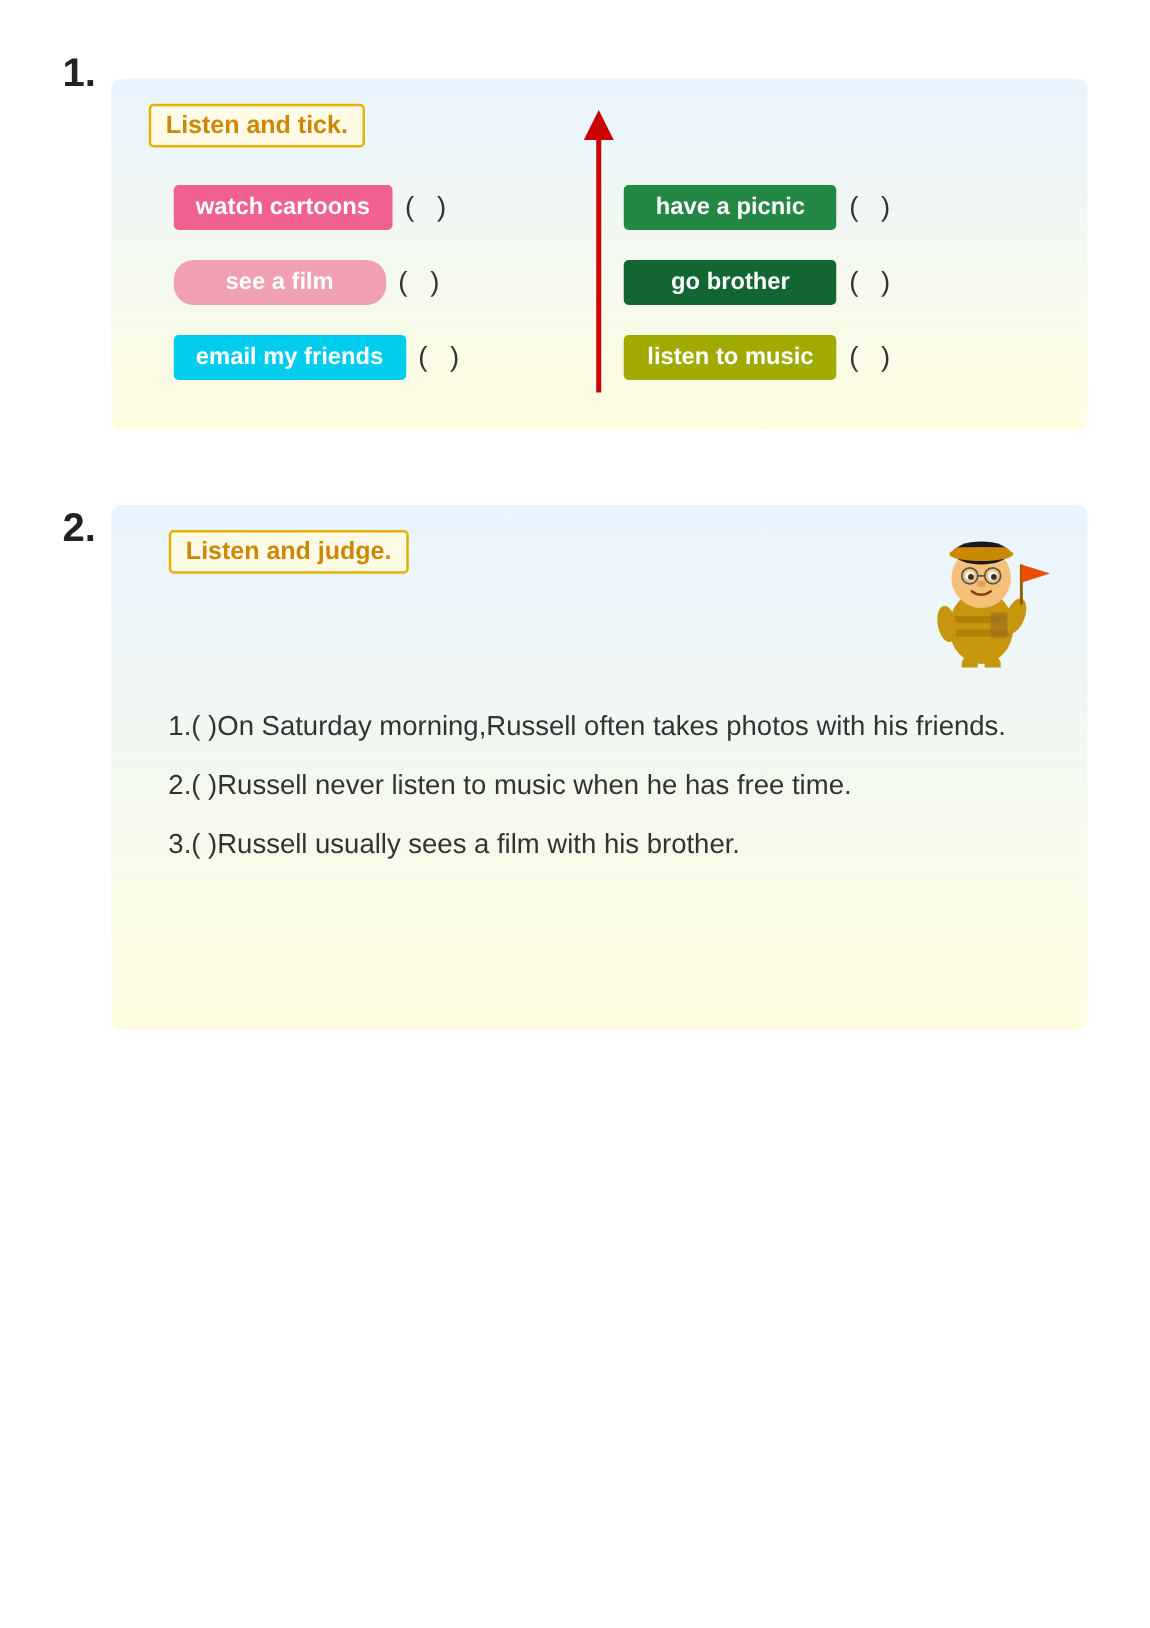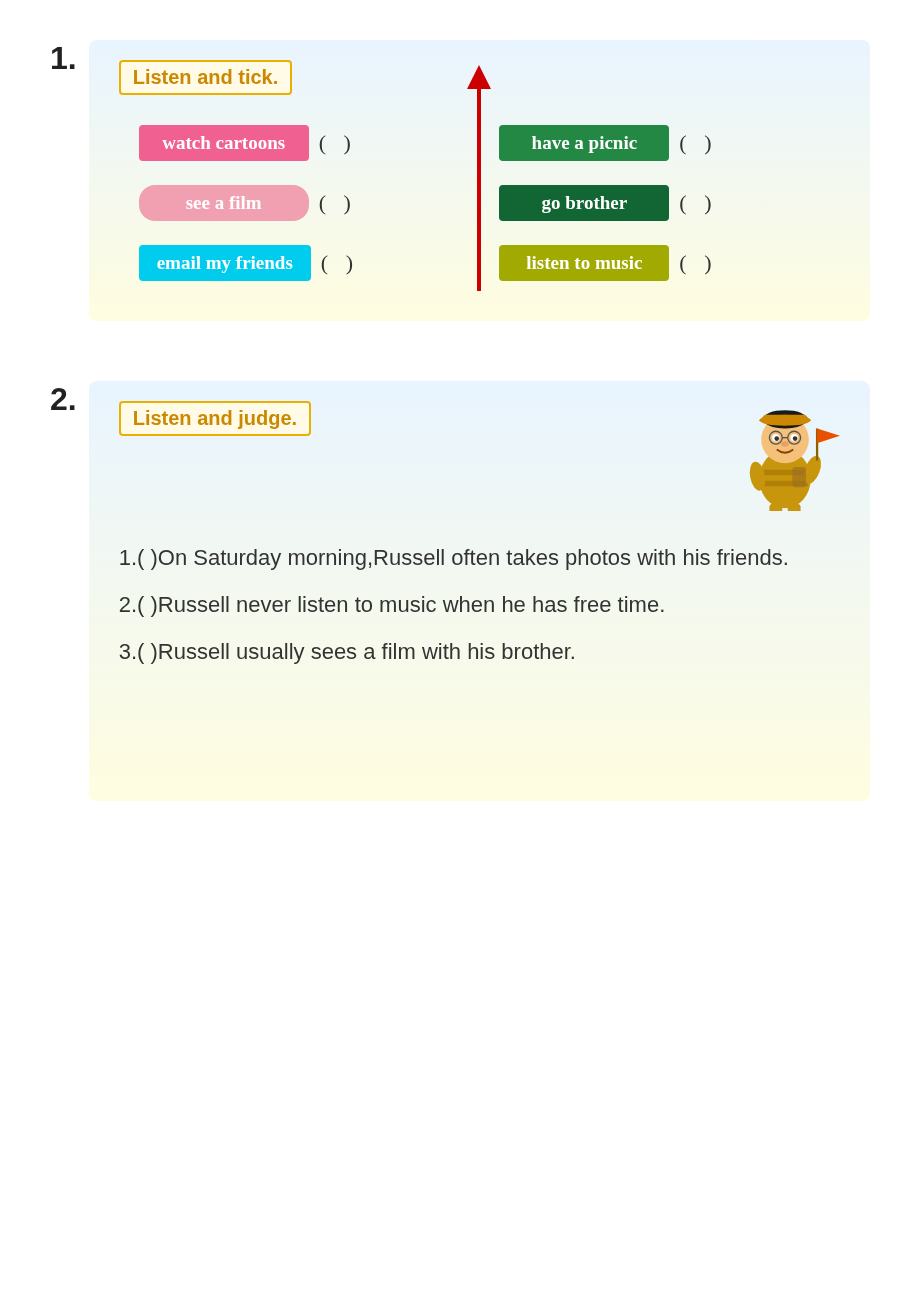--- a/index.html
+++ b/index.html
@@ -24,39 +24,39 @@
       display: flex;
       align-items: flex-start;
       margin-bottom: 60px;
     }
     .section1-box {
       background: linear-gradient(to bottom, #e8f4ff 0%, #fffde0 100%);
       border-radius: 8px;
       padding: 20px 30px 30px 30px;
       flex: 1;
       position: relative;
+      margin-top: 23px;
     }
     .instruction-label {
       display: inline-block;
       border: 2px solid #e8b000;
       background: #fffbe6;
       color: #cc8800;
       font-size: 20px;
       font-weight: bold;
       padding: 4px 12px;
       border-radius: 4px;
       margin-bottom: 20px;
     }
 
     .grid-area {
       display: grid;
       grid-template-columns: 1fr 1fr;
       gap: 0;
       position: relative;
-      font-family: Liberation Serif, serif;
     }
 
     
     .divider-line {
       position: absolute;
       left: 50%;
       top: -30px;
       transform: translateX(-50%);
       width: 4px;
       height: calc(100% + 30px);
@@ -117,21 +117,21 @@
 
     
     .section2-wrapper {
       display: flex;
       align-items: flex-start;
       margin-bottom: 30px;
     }
     .section2-box {
       background: linear-gradient(to bottom, #e8f4ff 0%, #fffde0 100%);
       border-radius: 8px;
-      padding: 20px 30px 30px 30px;
+      padding: 20px 30px 30px 46px;
       flex: 1;
       position: relative;
       min-height: 420px;
     }
 
     .section2-header {
       display: flex;
       justify-content: space-between;
       align-items: flex-start;
       margin-bottom: 30px;

